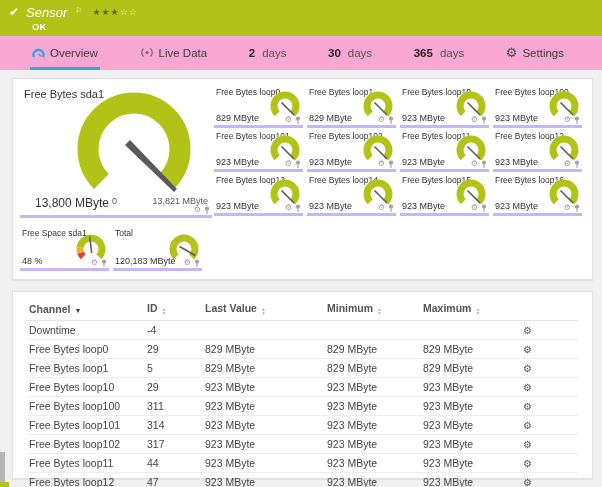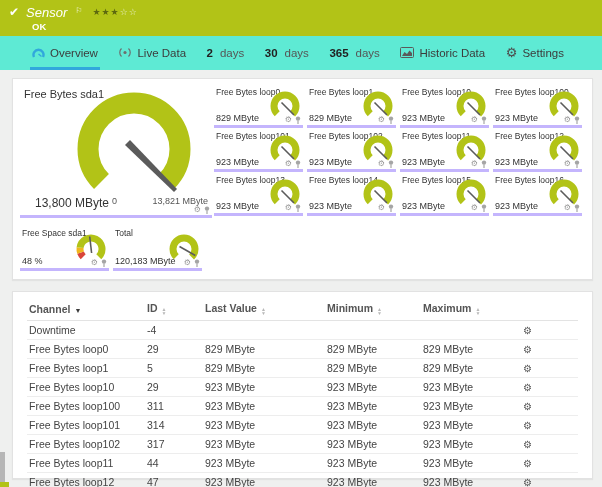--- a/index.html
+++ b/index.html
@@ -12,21 +12,21 @@
   .check { font-size:12px; margin-right:7px; }
   .kind { font-style:italic; margin-right:5px; }
   .s-title { font-weight:normal; }
   .flag { font-size:8px; margin-left:3px; margin-top:-2px; color:#f2f6dd; cursor:pointer; }
   .stars { font-size:9px; letter-spacing:1px; margin-left:10px; margin-top:0; cursor:pointer; }
   .stars-filled { color:#5d680f; }
   .stars-empty { color:#e7efc2; }
   .status-row { font-size:9.5px; font-weight:bold; margin-left:23px; margin-top:1px; }
 
   
-  .tabs { height:34px; display:flex; justify-content:space-between; padding:0 36px 0 30px; background:#5eead4; }
+  .tabs { height:34px; display:flex; justify-content:space-between; padding:0 36px 0 30px; background:#f9a8d4; }
   .tab { display:flex; align-items:center; gap:5px; font-size:11.5px; color:#3c3c3c; cursor:pointer;
          border-bottom:3px solid transparent; padding:2px 2px 0 2px; }
   .tab.active { border-bottom-color:#31a8dc; }
   .tab .num { font-weight:bold; color:#222; margin-right:2px; }
   .tab .days-lbl { color:#555; }
   .tab .gear-glyph { font-size:13px; color:#4d4d4d; line-height:10px; }
 
   
   .content { padding:8px 9px 0 12px; }
   .panel { background:#fff; border:1px solid #e2e2e2; box-shadow:0 1px 1px rgba(0,0,0,0.05); }
@@ -103,27 +103,20 @@
       <span class="num">2</span>
       <span class="days-lbl">days</span>
     </div>
     <div class="tab">
       <span class="num">30</span>
       <span class="days-lbl">days</span>
     </div>
     <div class="tab">
       <span class="num">365</span>
       <span class="days-lbl">days</span>
-    </div>
-    <div class="tab">
-      <svg width="14" height="11" viewBox="0 0 14 11">
-        <rect x="0.5" y="0.5" width="13" height="10" rx="1" fill="none" stroke="#5a5a5a" stroke-width="1"></rect>
-        <path d="M2 9 L4.5 5 L7 7 L9.5 3.5 L12 6 L12 9 Z" fill="#5a5a5a"></path>
-      </svg>
-      <span>Historic Data</span>
     </div>
     <div class="tab">
       <span class="gear-glyph">⚙</span>
       <span>Settings</span>
     </div>
   </nav>
 
   <main class="content">
 
     <section class="panel gauges-panel">

